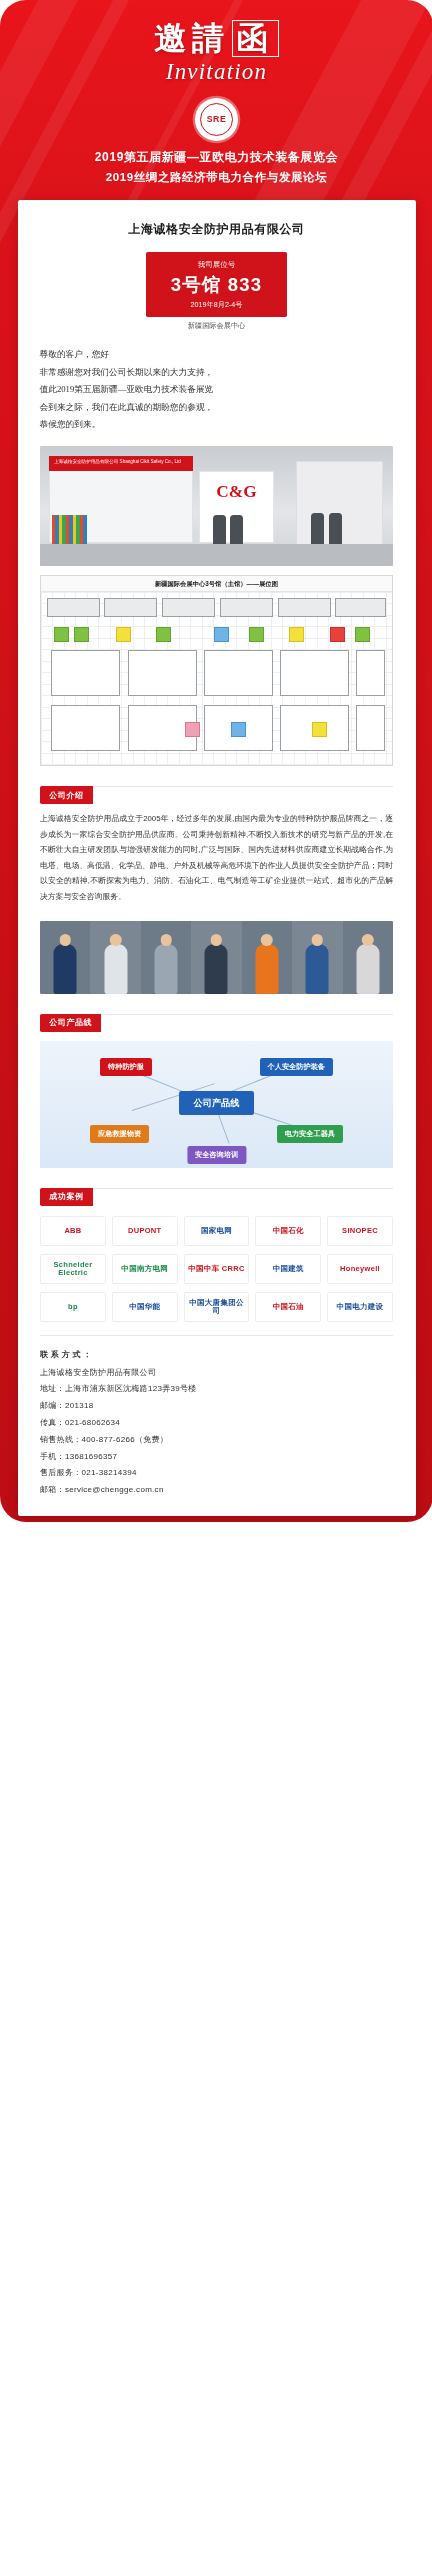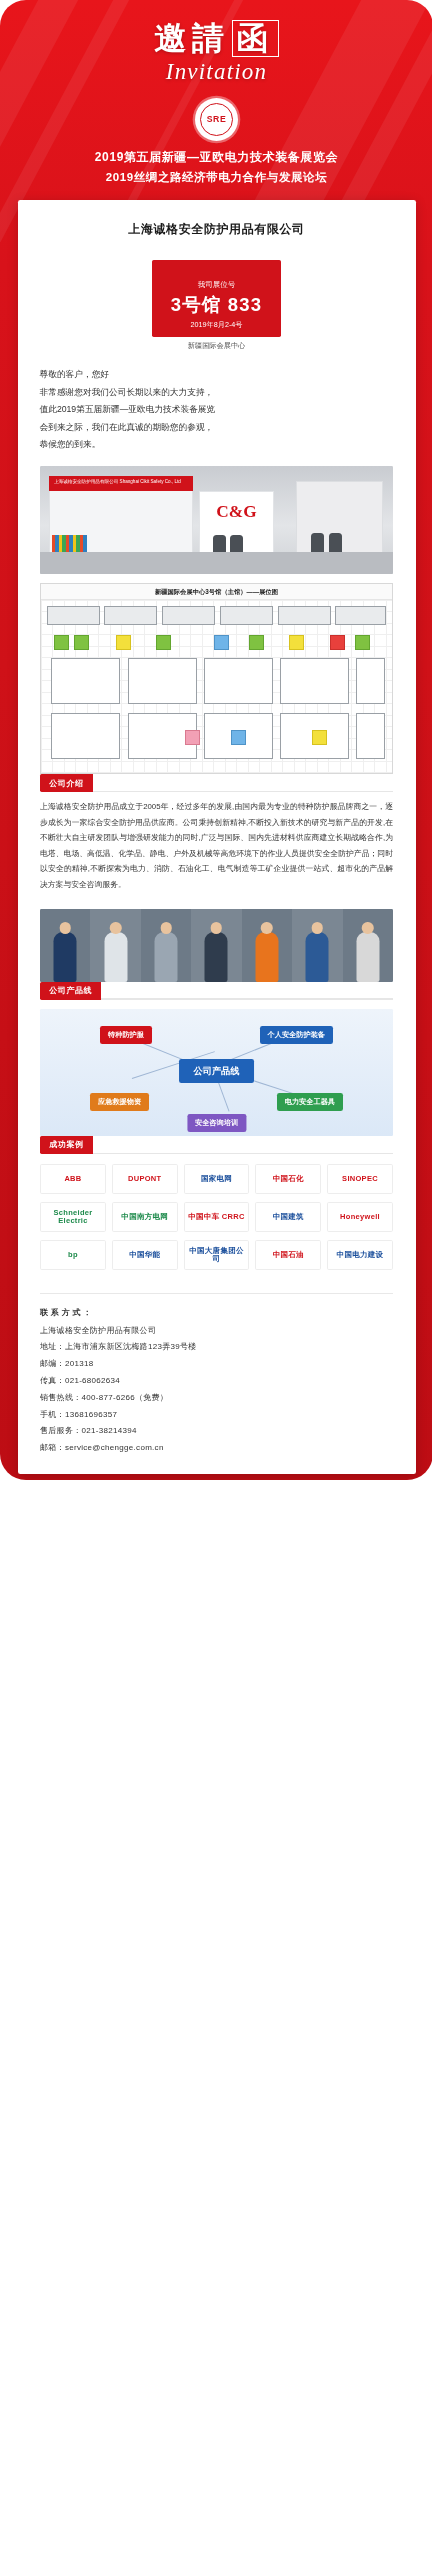--- a/index.html
+++ b/index.html
@@ -90,42 +90,42 @@
     position:absolute;left:28px;top:9.2px;width:11.5px;height:11.5px;border-radius:50%;
     background:#d0121a;color:#fff;font-size:7.5px;line-height:11.5px;text-align:center;
     font-family:"Liberation Sans",sans-serif;
   }
   .company-name{
     text-align:center;font-size:12px;font-weight:bold;color:#1a1a1a;
     margin-top:5.8px;letter-spacing:0.6px;
   }
 
   .booth-box{
-    width:129px;margin:22px auto 0;background:#d0121a;color:#fff;
-    text-align:center;padding:20px 0 7px;border-radius:1.7px;
+    width:141px;margin:14px auto 0;background:#d0121a;color:#fff;
+    text-align:center;padding:8px 0 7px;border-radius:1.7px;
   }
   .booth-label{font-size:7.5px;opacity:.95;}
   .booth-no{font-size:18.5px;font-weight:bold;letter-spacing:1.2px;margin:2.3px 0 2.3px;}
   .booth-date{font-size:7.2px;}
   .booth-place{
     text-align:center;font-size:7.2px;color:#555;margin-top:4.6px;
   }
 
   .letter{
-    margin:15px 22px 0; font-size:8.7px; line-height:2.0; color:#333;
+    margin:15px 22px 0; font-size:8.7px; line-height:2.0; color:#333;font-family:Liberation Serif, serif;
   }
   .letter p{margin:0;}
 
   .photo{
     width:353px;margin:12.7px auto 0;border-radius:1.2px;overflow:hidden;
     position:relative;
   }
   
   .booth-photo{
-    height:108px;background:linear-gradient(180deg,#c9ccd1 0%,#e3e5e8 55%,#cfd2d6 100%);
+    height:120px;background:linear-gradient(180deg,#c9ccd1 0%,#e3e5e8 55%,#cfd2d6 100%);
     position:relative;overflow:hidden;padding-left:48px;
   }
   .bp-wall{
     position:absolute;left:9.2px;top:10.4px;width:144px;height:87px;background:#f4f5f7;
     border:0.6px solid #dfe1e4;
   }
   .bp-wall-red{position:absolute;left:9.2px;top:10.4px;width:144px;height:15px;background:#d0121a;}
   .bp-wall-txt{position:absolute;left:14px;top:12.7px;color:#fff;font-size:4.6px;}
   .bp-rack{position:absolute;left:11.5px;top:69px;width:35px;height:38px;
     background:repeating-linear-gradient(90deg,#e54b28 0 3.5px,#2f7fbf 3.5px 7px,#f0c419 7px 10.4px,#3aa655 10.4px 14px);}
@@ -160,21 +160,21 @@
   .fp-blk{position:absolute;border:0.6px solid #9aa0a6;background:#fff;}
   .fp-green{background:#7fc241;border-color:#63a52f;}
   .fp-yellow{background:#f3e03b;border-color:#d6c21f;}
   .fp-blue{background:#6fb4e8;border-color:#4f93c7;}
   .fp-pink{background:#f2a0b5;border-color:#d9798f;}
   .fp-gray{background:#e9ebed;}
   .fp-red{background:#e8403c;border-color:#c9302c;}
 
   
   .sec-head{
-    width:353px;margin:0 auto 0;display:flex;align-items:flex-end;
+    width:353px;margin:20px auto 0;display:flex;align-items:flex-start;
   }
   .sec-tag{
     background:#d0121a;color:#fff;font-size:8px;font-weight:bold;
     padding:3.5px 9.2px;border-radius:1.7px 0 0 1.7px;letter-spacing:0.6px;white-space:nowrap;
   }
   .sec-rule{flex:1;height:1.2px;background:#e6e6e6;}
   .sec-body{
     width:353px;margin:7px auto 16px;font-size:7.8px;line-height:2.0;color:#333;text-align:justify;
   }
 
@@ -221,21 +221,21 @@
     display:flex;align-items:center;justify-content:center;
     font-size:7.5px;font-weight:bold;color:#1b4f9c;letter-spacing:0.3px;text-align:center;
     padding:0 2.3px;line-height:1.15;
   }
   .c-red{color:#d0121a;}
   .c-green{color:#1d8a4b;}
   .c-blue{color:#1b4f9c;}
 
   
   .contact{
-    width:353px;margin:23px auto 0;padding-top:10.4px;border-top:0.6px solid #e8e8e8;
+    width:353px;margin:13px auto 0;padding-top:10.4px;border-top:0.6px solid #e8e8e8;
     font-size:8px;line-height:2.1;color:#333;letter-spacing:0.3px;
   }
   .contact .ct-title{font-weight:bold;margin-bottom:1.2px;}
 </style>
 </head>
 <body>
 
 <div class="page">
   <div class="streaks">
     <i class="s1"></i>

